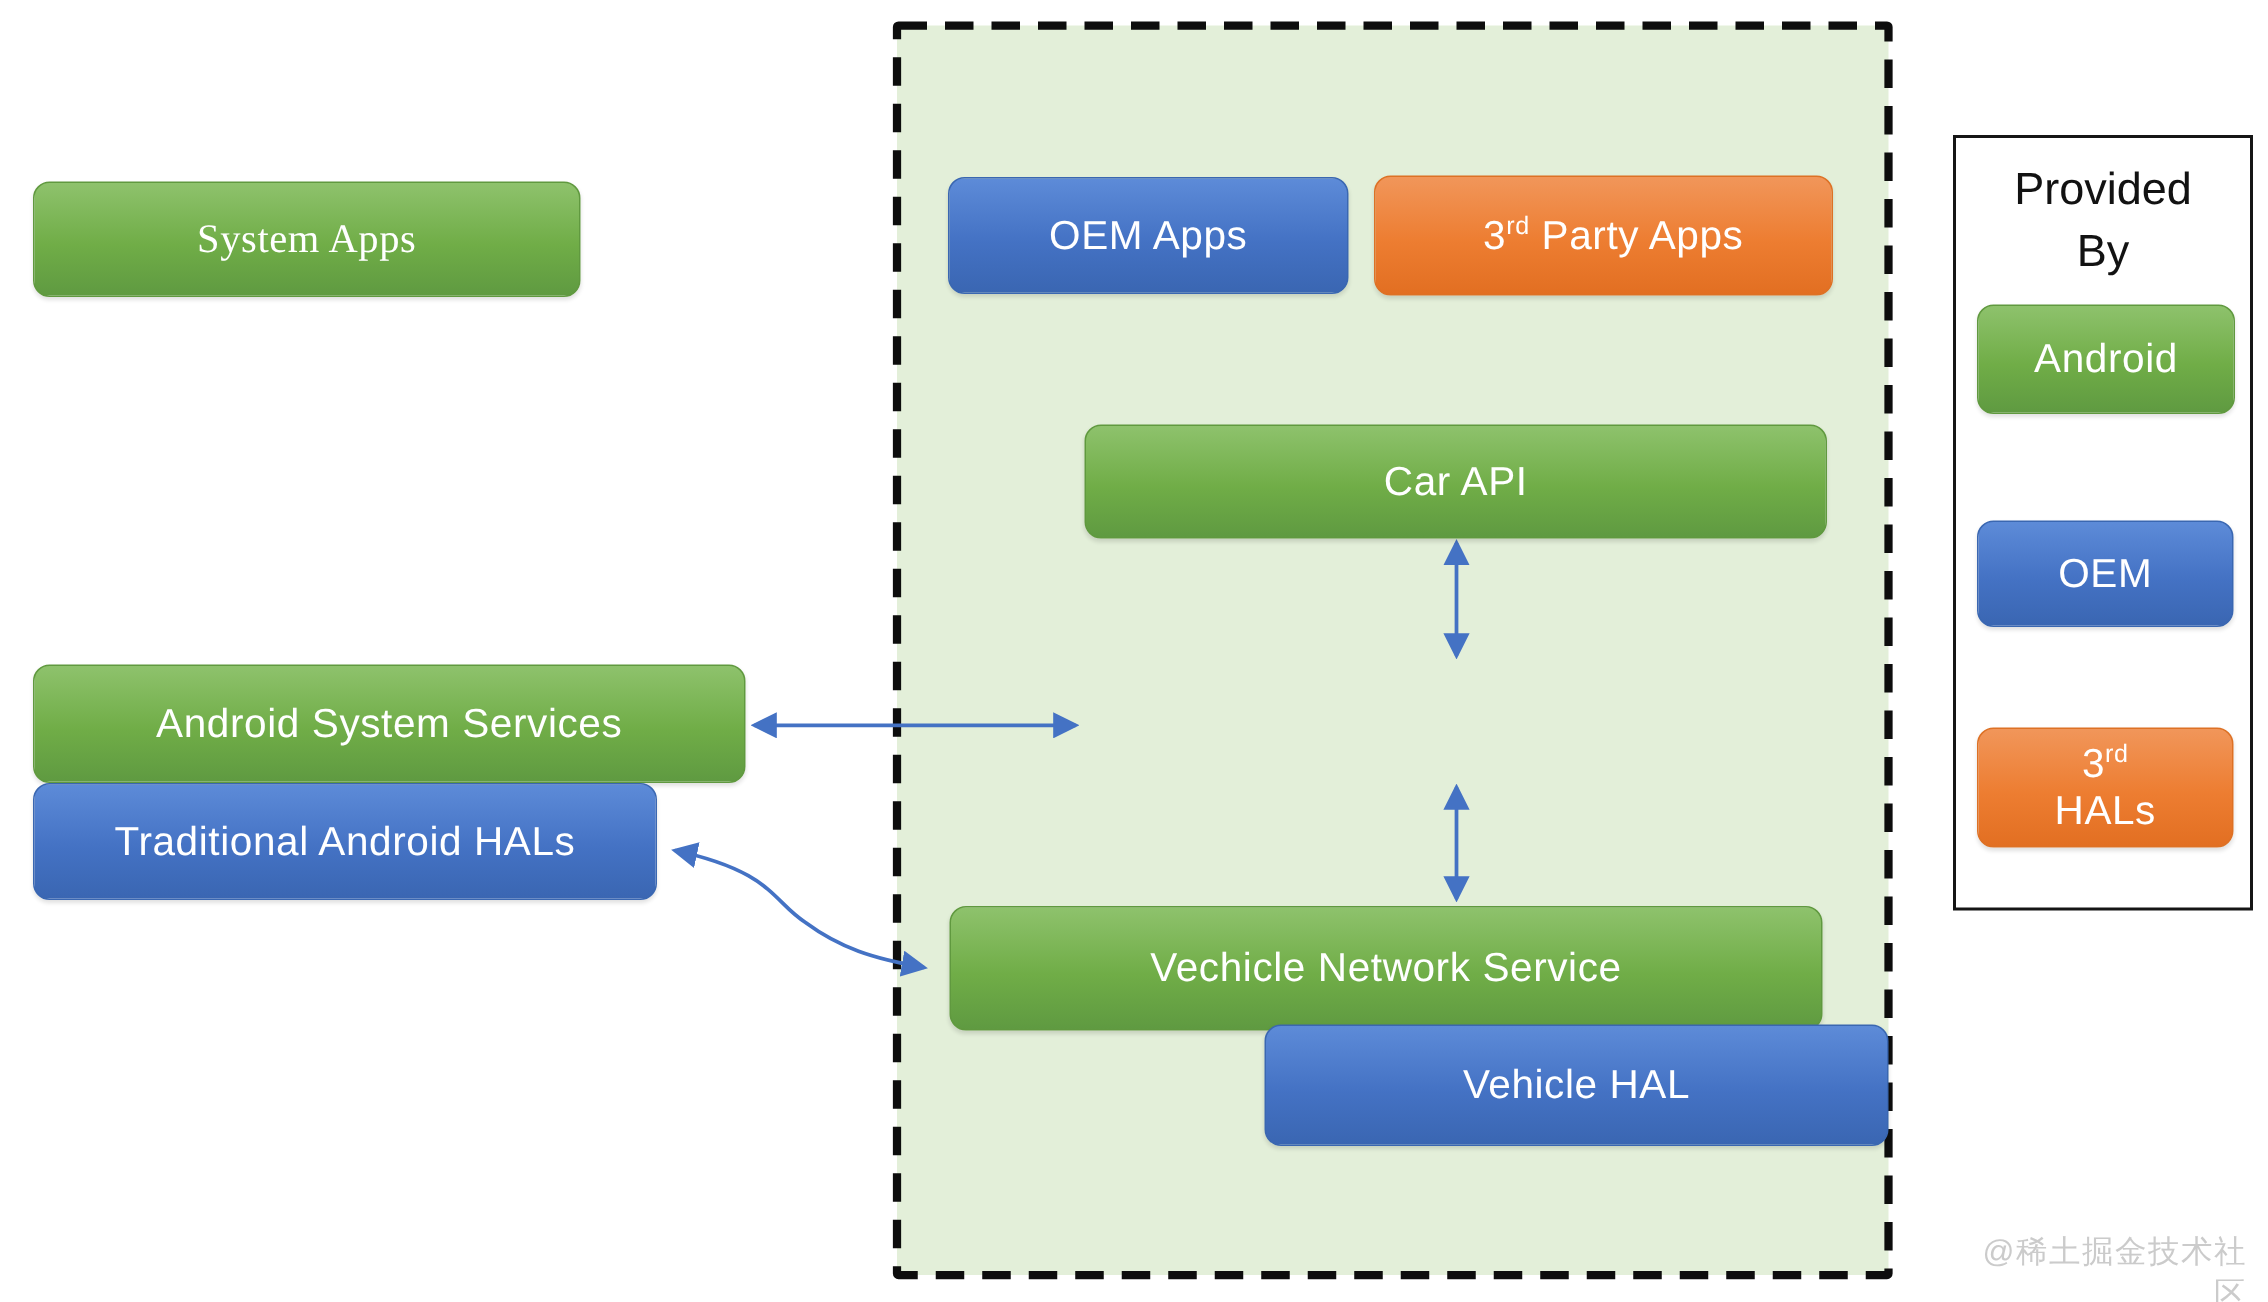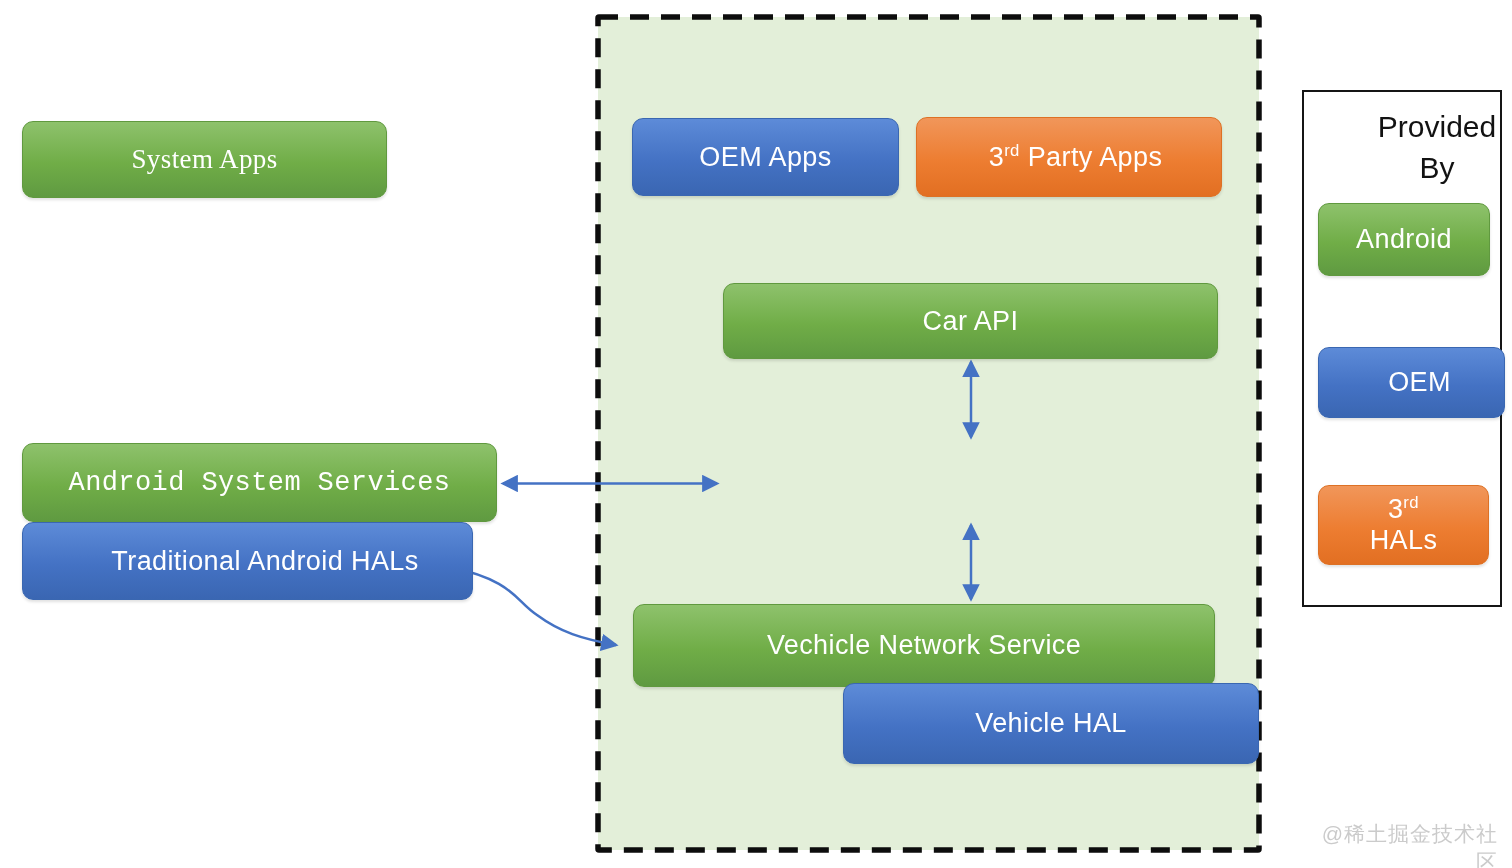--- a/index.html
+++ b/index.html
@@ -52,22 +52,22 @@
   .node.orange {
     background: linear-gradient(180deg, #f1965a 0%, #ed7d31 55%, #e26f22 100%);
     border: 1px solid #dd7125;
   }
   .node.overlap { z-index: 4; }
   .node sup { font-size: 0.62em; line-height: 0; vertical-align: super; }
 
   
   .n-system-apps            { left: 22px;  top: 121px; width: 363px; height: 75px; font-family: Liberation Serif, serif; }
   .n-android-framework-api  { left: 22px;  top: 283px; width: 473px; height: 75px; }
-  .n-android-system-services{ left: 22px;  top: 443px; width: 473px; height: 77px; font-family: Liberation Mono, monospace; }
-  .n-traditional-hals       { left: 22px;  top: 522px; width: 414px; height: 76px; padding-left: 35px; }
+  .n-android-system-services{ left: 22px;  top: 443px; width: 473px; height: 77px; }
+  .n-traditional-hals       { left: 22px;  top: 522px; width: 414px; height: 76px; }
   
   .n-oem-apps               { left: 632px; top: 118px; width: 265px; height: 76px; }
   .n-third-party-apps       { left: 916px; top: 117px; width: 291px; height: 78px; padding-left: 13px; }
   .n-car-api                { left: 723px; top: 283px; width: 493px; height: 74px; }
   .n-car-service            { left: 723px; top: 443px; width: 494px; height: 77px; }
   .n-vehicle-network-service{ left: 633px; top: 604px; width: 580px; height: 81px; }
   .n-vehicle-hal            { left: 799px; top: 683px; width: 414px; height: 79px; margin-left: 44px; }
 
   
   .legend {
@@ -76,25 +76,24 @@
     background: #ffffff;
     border: 2.5px solid #151515;
     z-index: 2;
   }
   .legend-title {
     position: absolute; top: 14px; left: 33px; width: 130px;
     text-align: center;
     font-size: 30px; line-height: 1.38;
     font-weight: 300;
     color: #121212;
-    margin-left: 35px;
   }
   .legend .node { position: absolute; font-size: 27px; }
   .l-android     { left: 14px; top: 111px; width: 170px; height: 71px; }
-  .l-oem         { left: 14px; top: 255px; width: 169px; height: 69px; padding-left: 16px; }
+  .l-oem         { left: 14px; top: 255px; width: 169px; height: 69px; }
   .l-third-party { left: 14px; top: 393px; width: 169px; height: 78px; line-height: 1.15; font-size: 26px; }
 
   .watermark {
     position: absolute; left: 1318px; top: 820px; width: 180px;
     text-align: right;
     font-size: 21px;
     color: #cbcbcb;
     z-index: 5;
     letter-spacing: 1px;
   }

